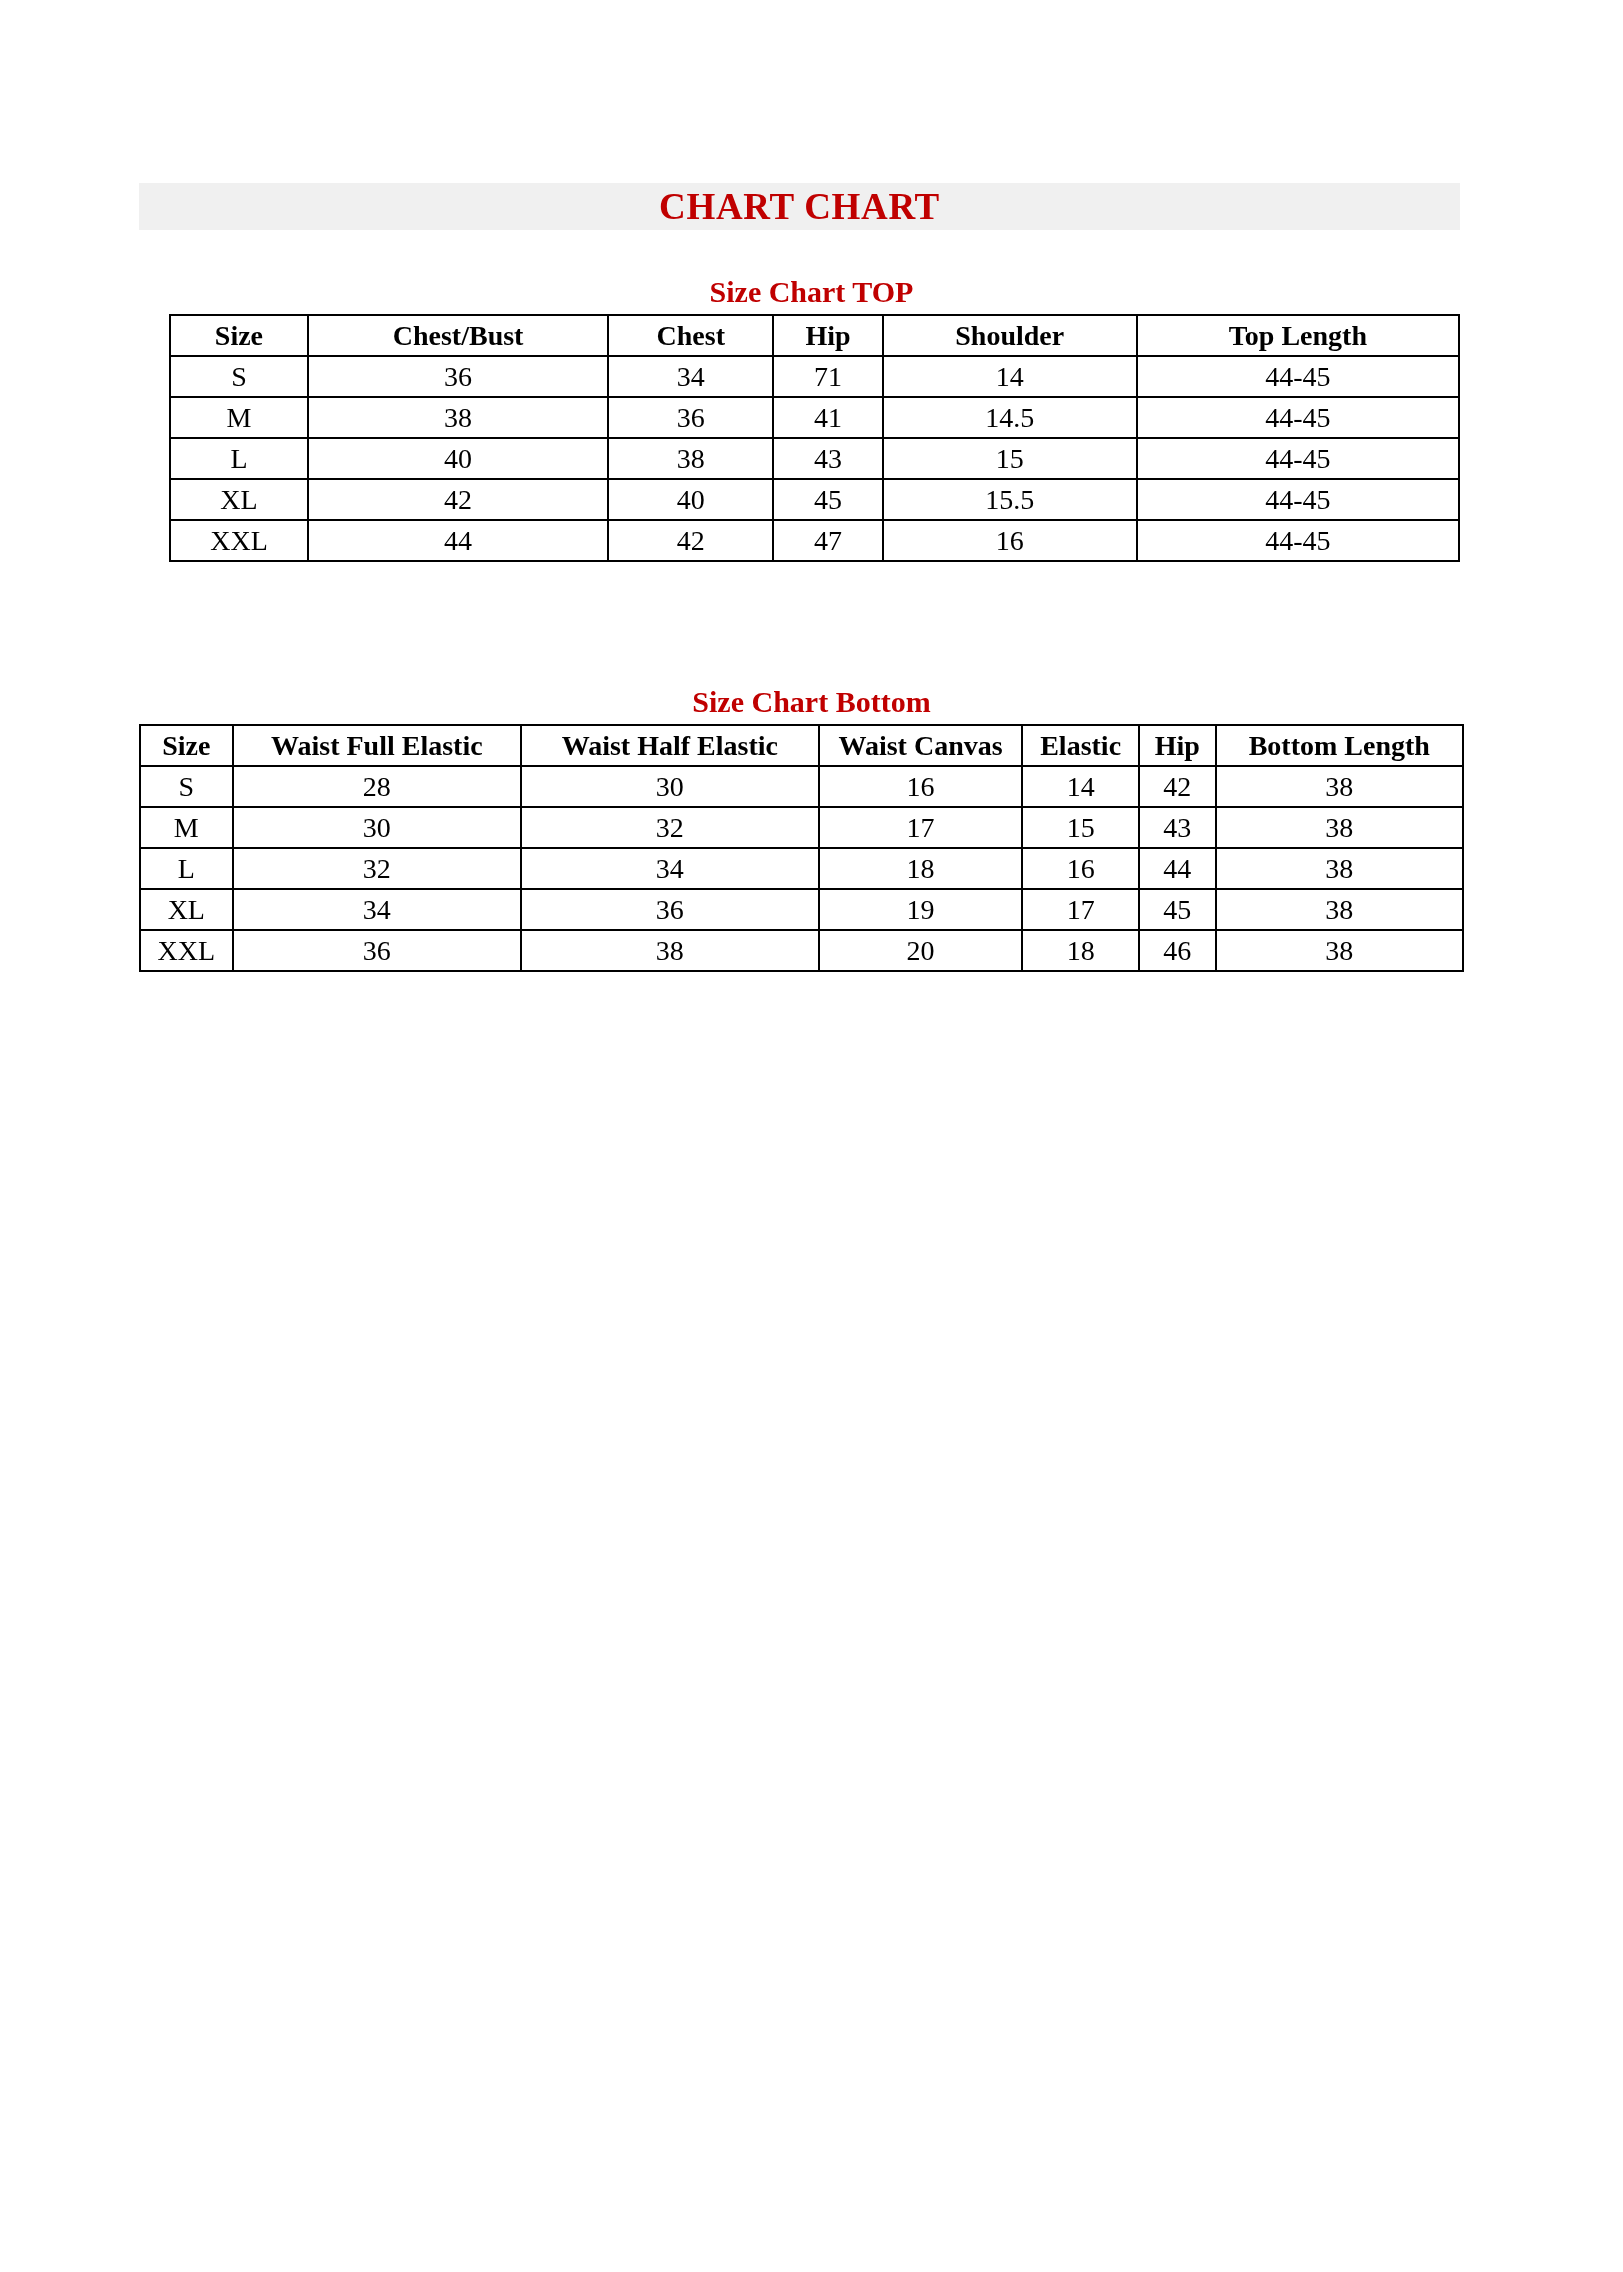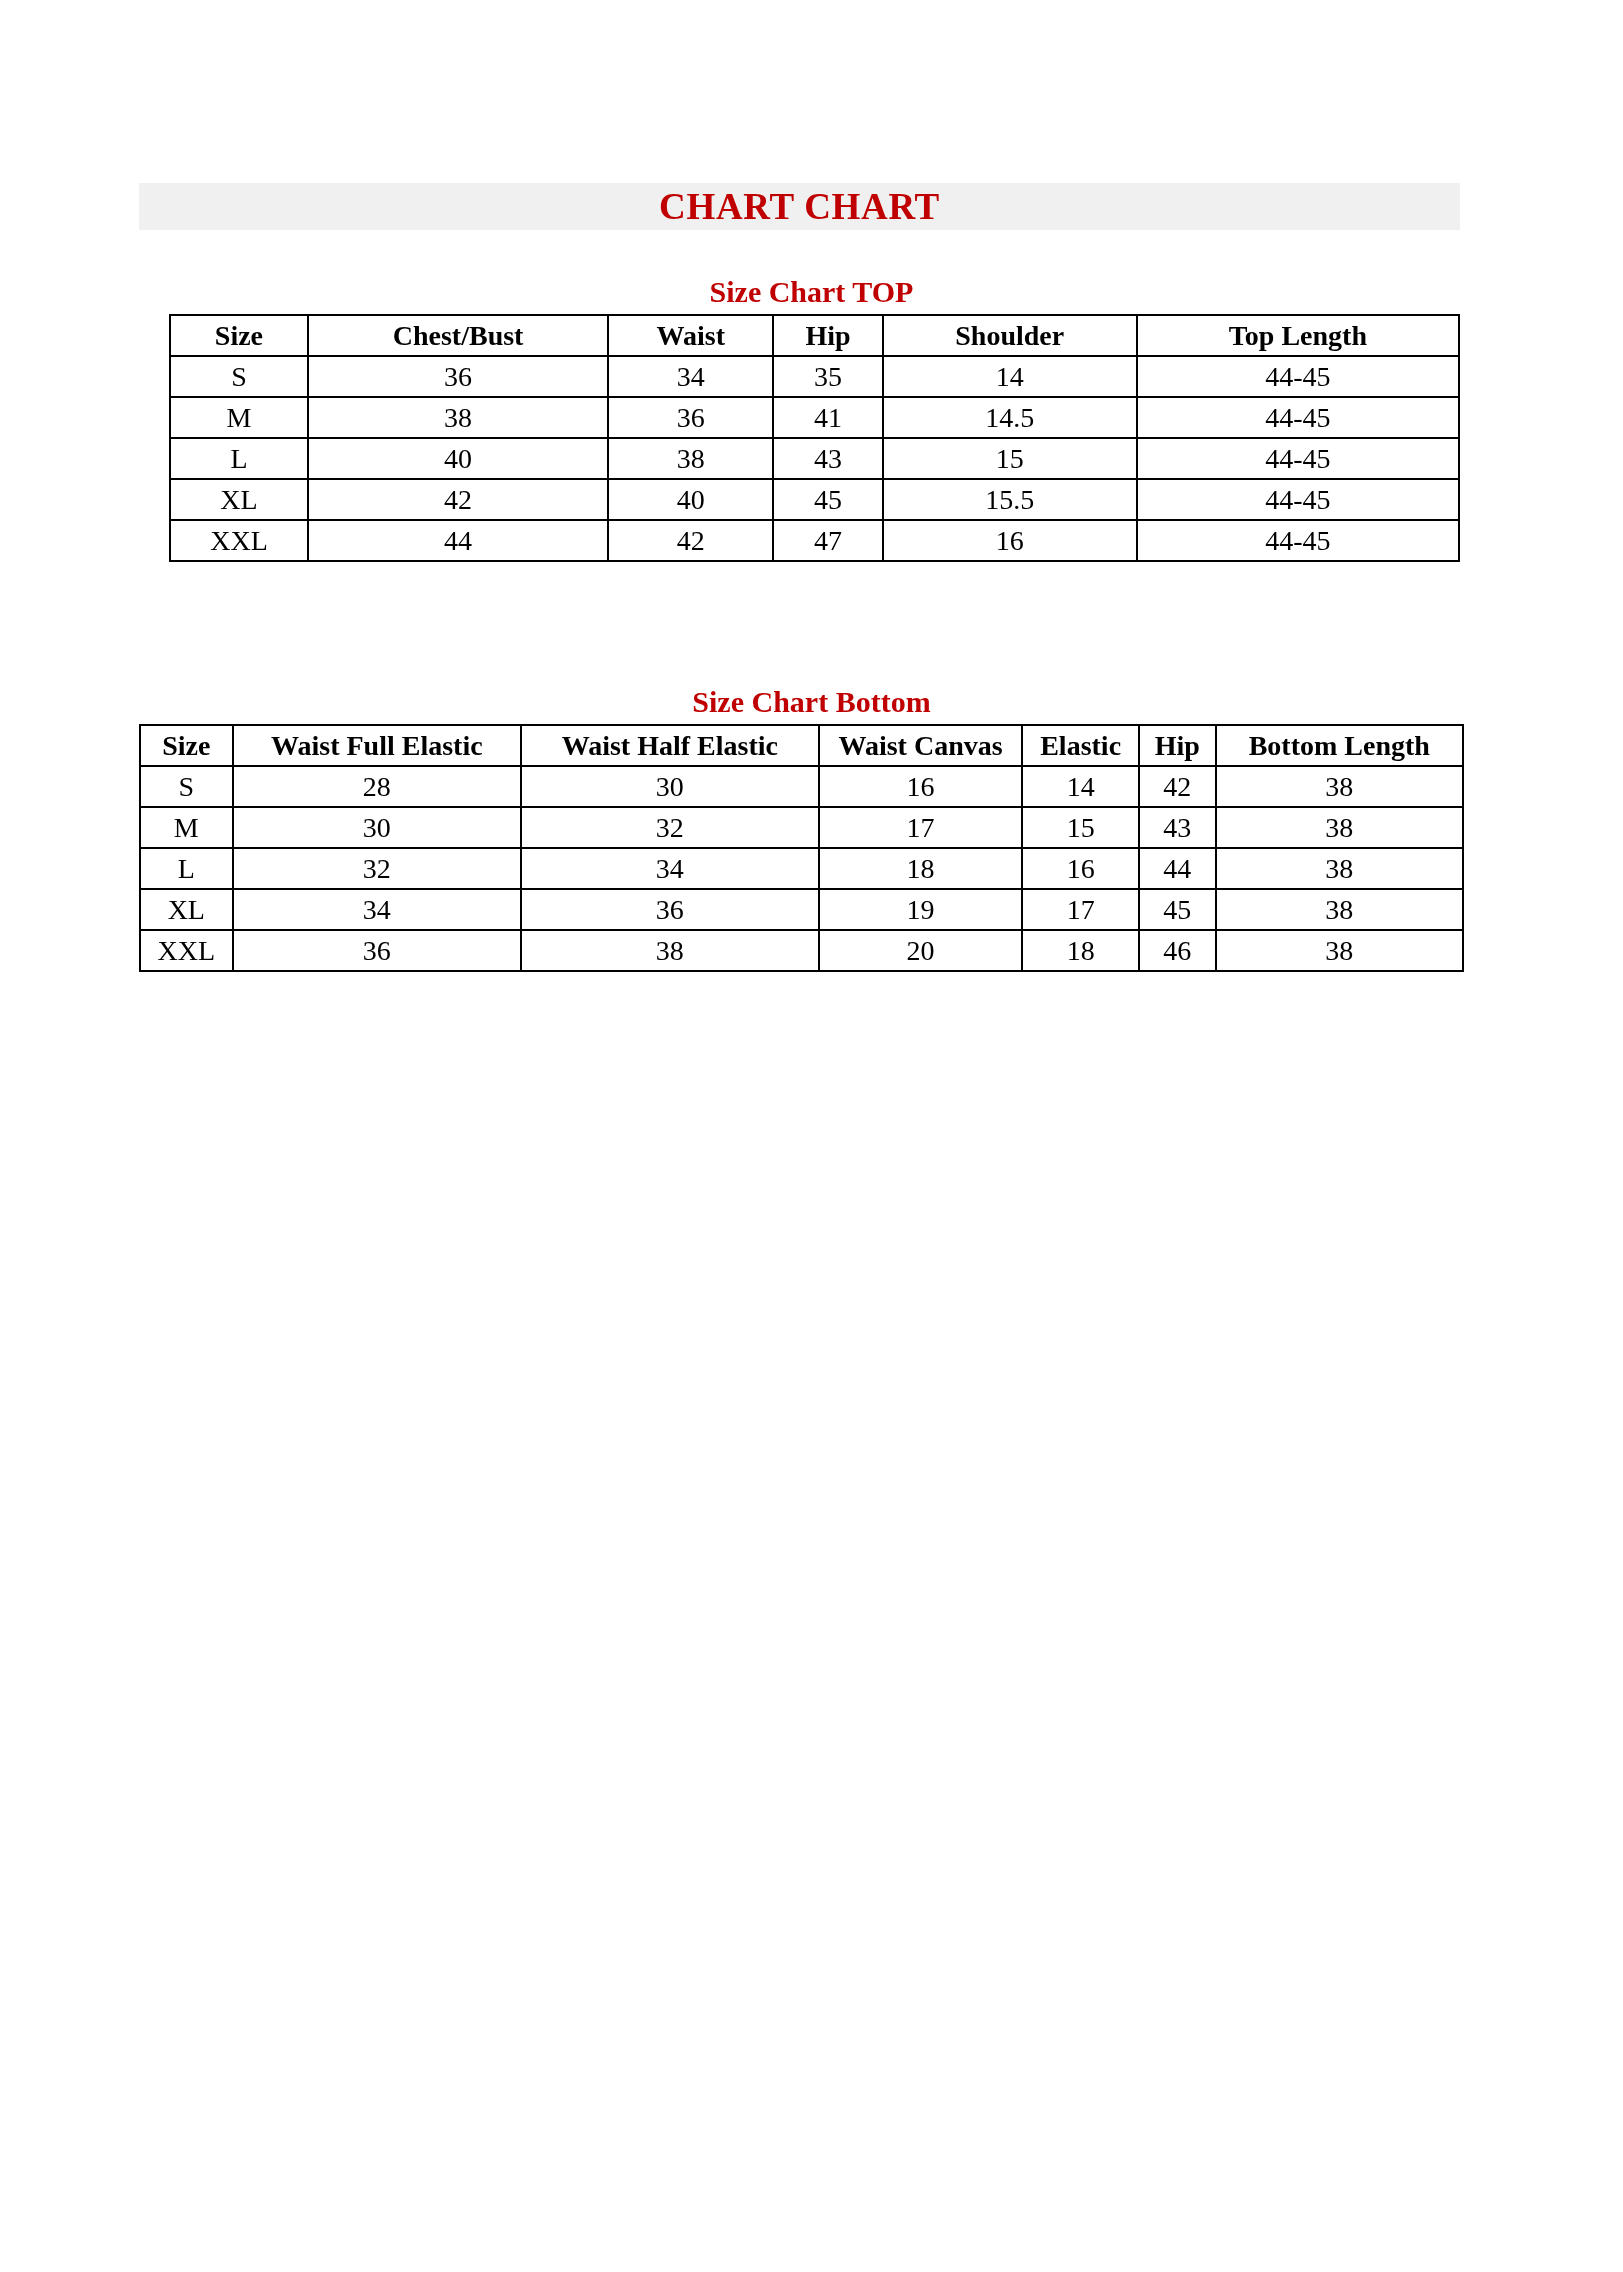--- a/index.html
+++ b/index.html
@@ -118,32 +118,32 @@
         <col class="c1">
         <col class="c2">
         <col class="c3">
         <col class="c4">
         <col class="c5">
     </colgroup>
     <thead>
         <tr>
           <th>Size</th>
           <th>Chest/Bust</th>
-          <th>Waist</th>
+          <th>Chest</th>
           <th>Hip</th>
           <th>Shoulder</th>
           <th>Top Length</th>
         </tr>
       </thead>
     <tbody>
         <tr>
           <td>S</td>
           <td>36</td>
           <td>34</td>
-          <td>35</td>
+          <td>71</td>
           <td>14</td>
           <td>44-45</td>
         </tr>
         <tr>
           <td>M</td>
           <td>38</td>
           <td>36</td>
           <td>41</td>
           <td>14.5</td>
           <td>44-45</td>

